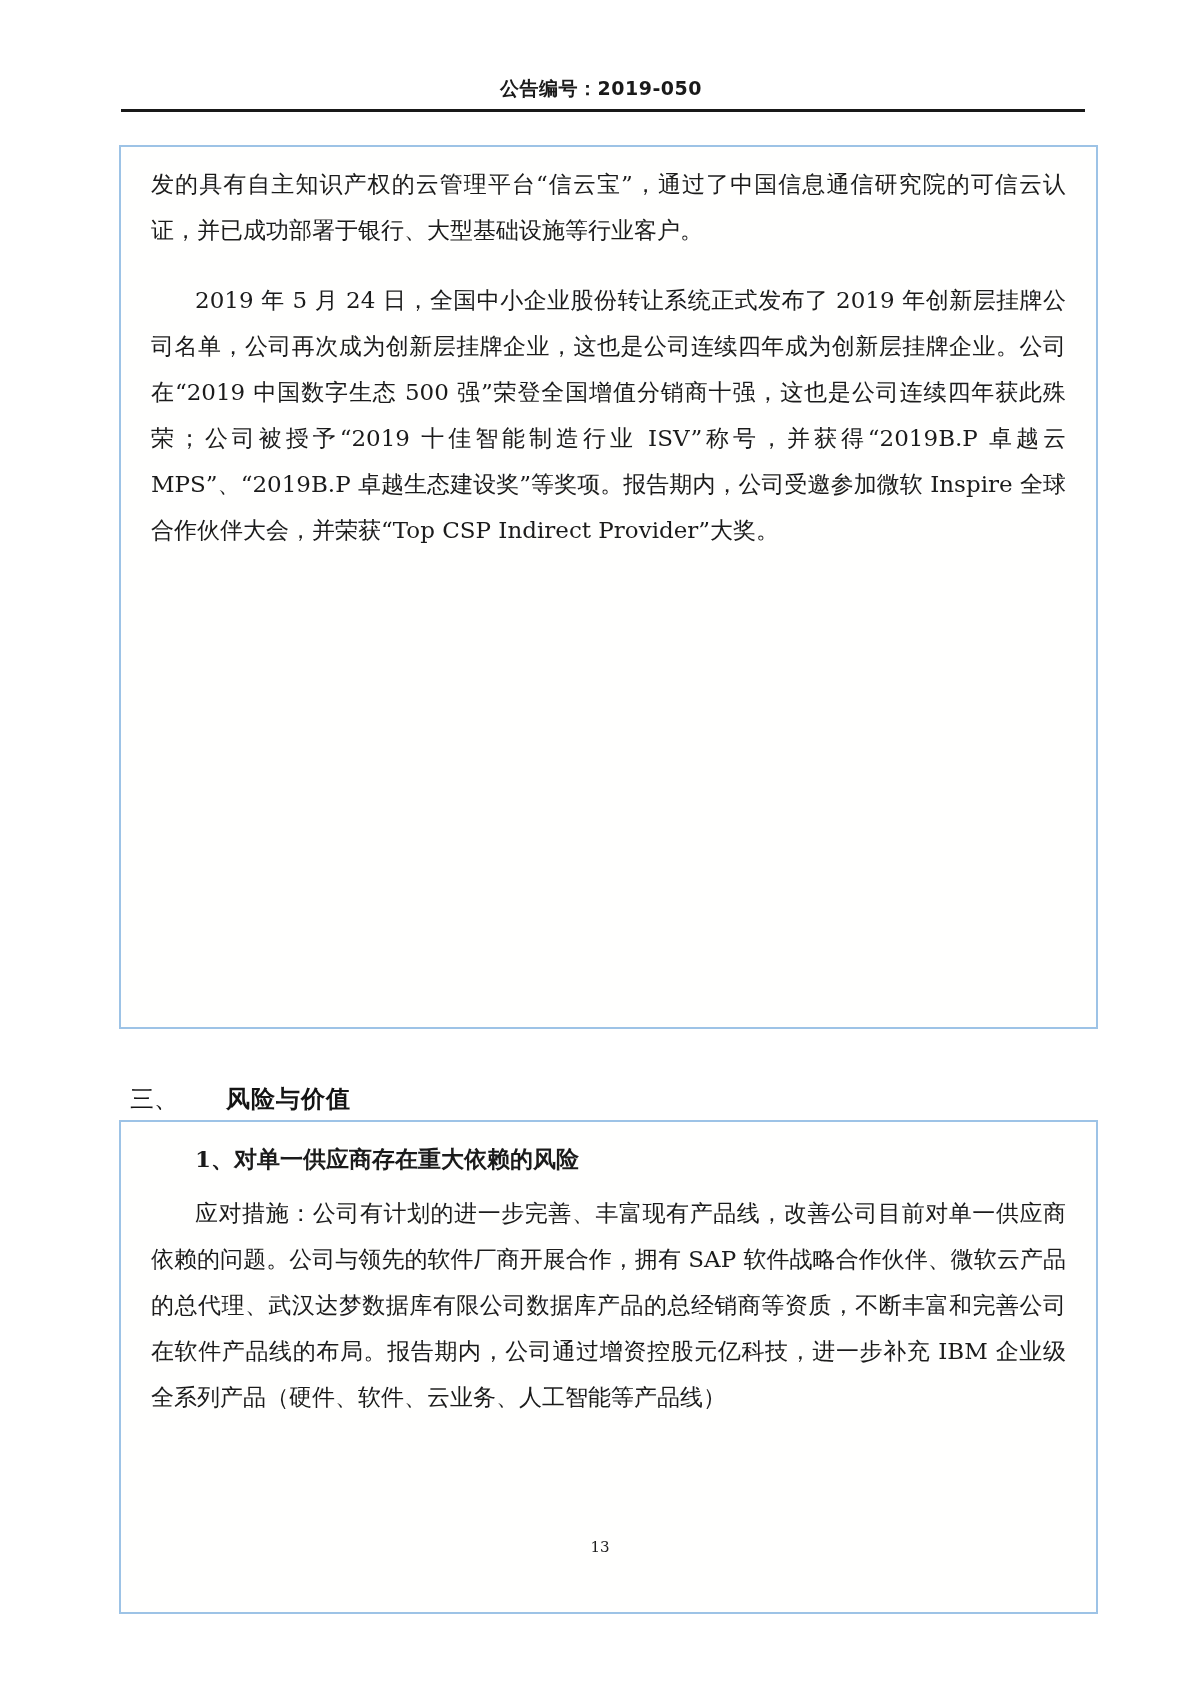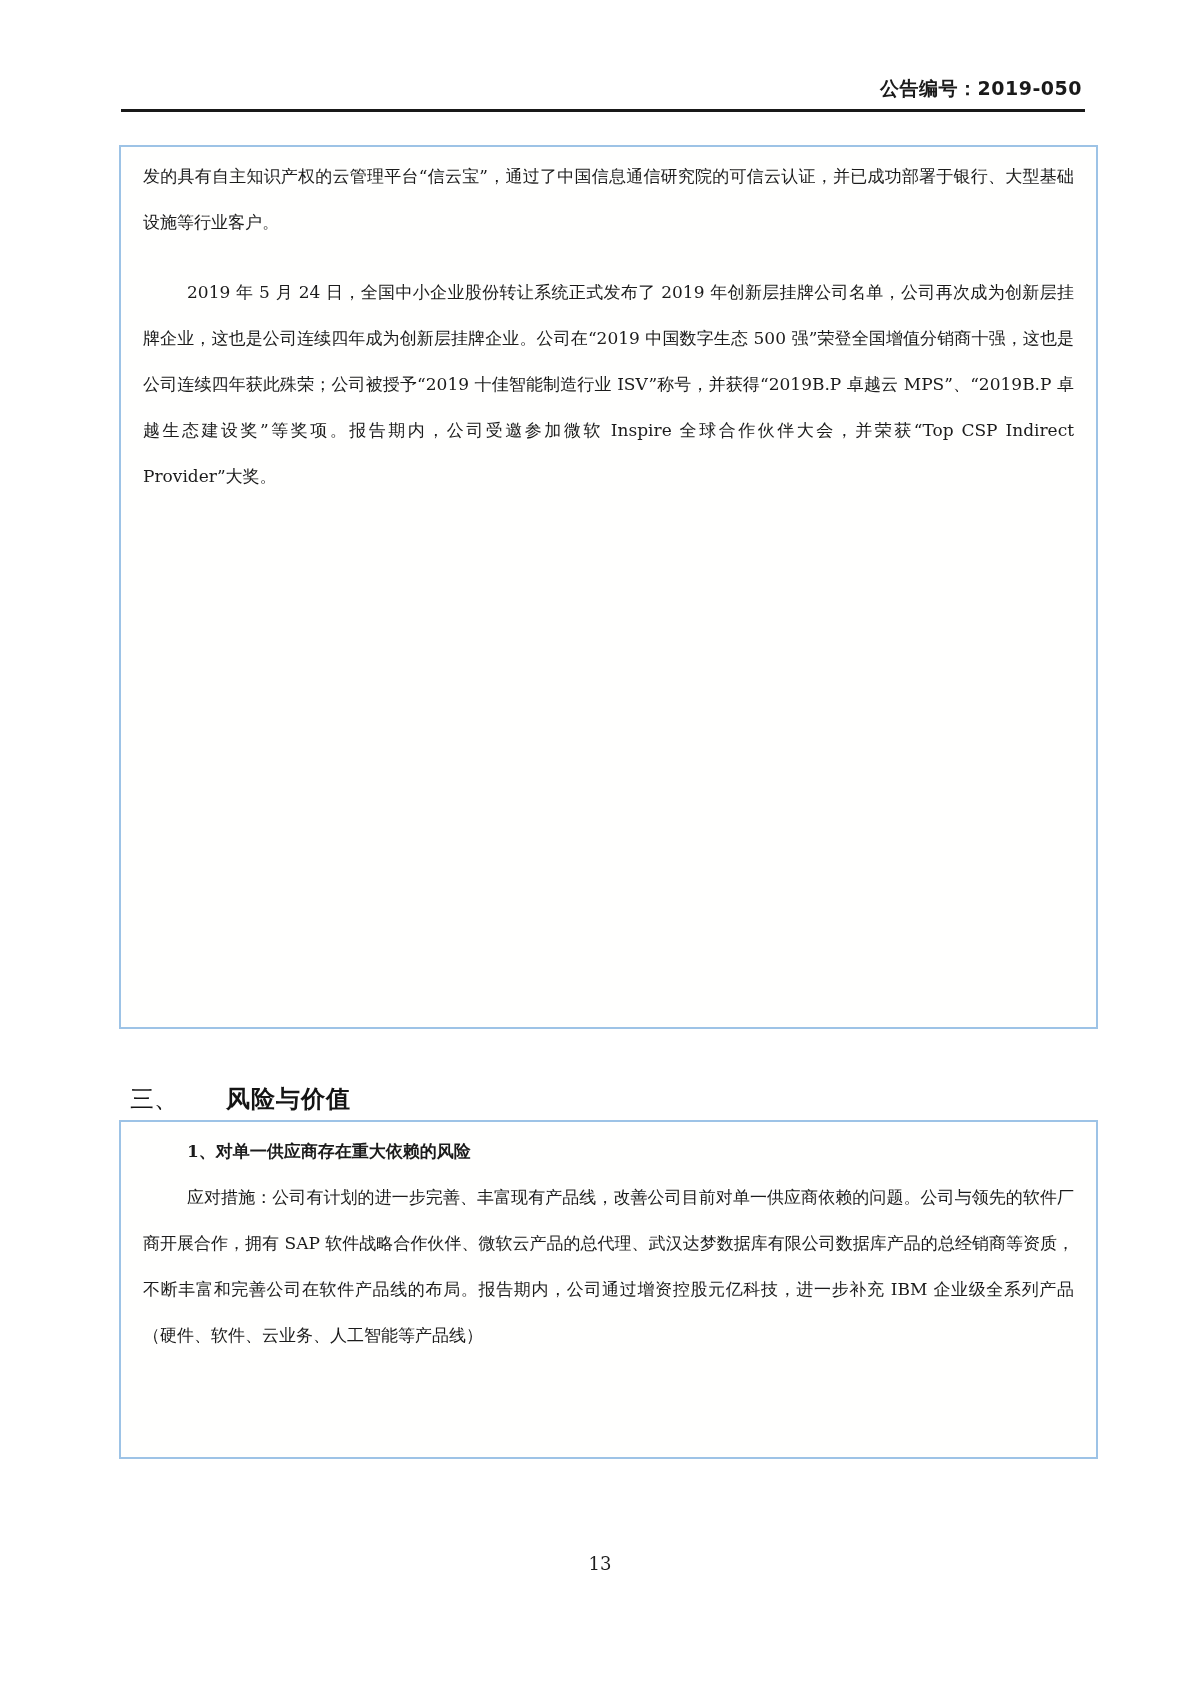--- a/index.html
+++ b/index.html
@@ -13,21 +13,21 @@
     height: 1697px;
     font-family: "DejaVu Serif", "Liberation Serif", serif;
     color: #1c1c1c;
     overflow: hidden;
   }
   .page-header {
     position: absolute;
     top: 76px;
     left: 120px;
     right: 118px;
-    text-align: right;
+    text-align: center;
     font-family: "DejaVu Sans", "Liberation Sans", sans-serif;
     font-size: 19px;
     font-weight: 600;
     color: #1a1a1a;
     letter-spacing: 0.5px;
   }
   .header-rule {
     position: absolute;
     top: 109px;
     left: 121px;
@@ -39,24 +39,24 @@
     position: absolute;
     left: 119px;
     width: 979px;
     box-sizing: border-box;
     border: 2px solid #9dc3e6;
     background: #fffffe;
     padding: 6px 22px 10px 22px;
     overflow: hidden;
   }
   .box-1 { top: 145px; height: 884px; }
-  .box-2 { top: 1120px; height: 339px; }
+  .box-2 { top: 1120px; height: 494px; }
   .text-box p {
-    margin: 0;
-    font-size: 17px;
+    margin: 8px;
+    font-size: 23px;
     line-height: 46px;
     text-align: justify;
     color: #1b1b1b;
   }
   .indent { text-indent: 44px; }
   .gap-after { margin-bottom: 24px !important; }
   .sub-heading {
     font-weight: bold;
     color: #111111;
   }
@@ -78,23 +78,22 @@
     display: inline-block;
     font-weight: bold;
     letter-spacing: 1px;
   }
   .page-footer {
     position: absolute;
     top: 1538px;
     left: 0;
     width: 100%;
     text-align: center;
-    font-size: 18px;
+    font-size: 15px;
     color: #1d1d1d;
-    margin-top: 15px;
   }
 </style>
 </head>
 <body>
 
 <div class="page-header">公告编号：2019-050</div>
 
 <div class="header-rule"></div>
 
 <div class="text-box box-1">

